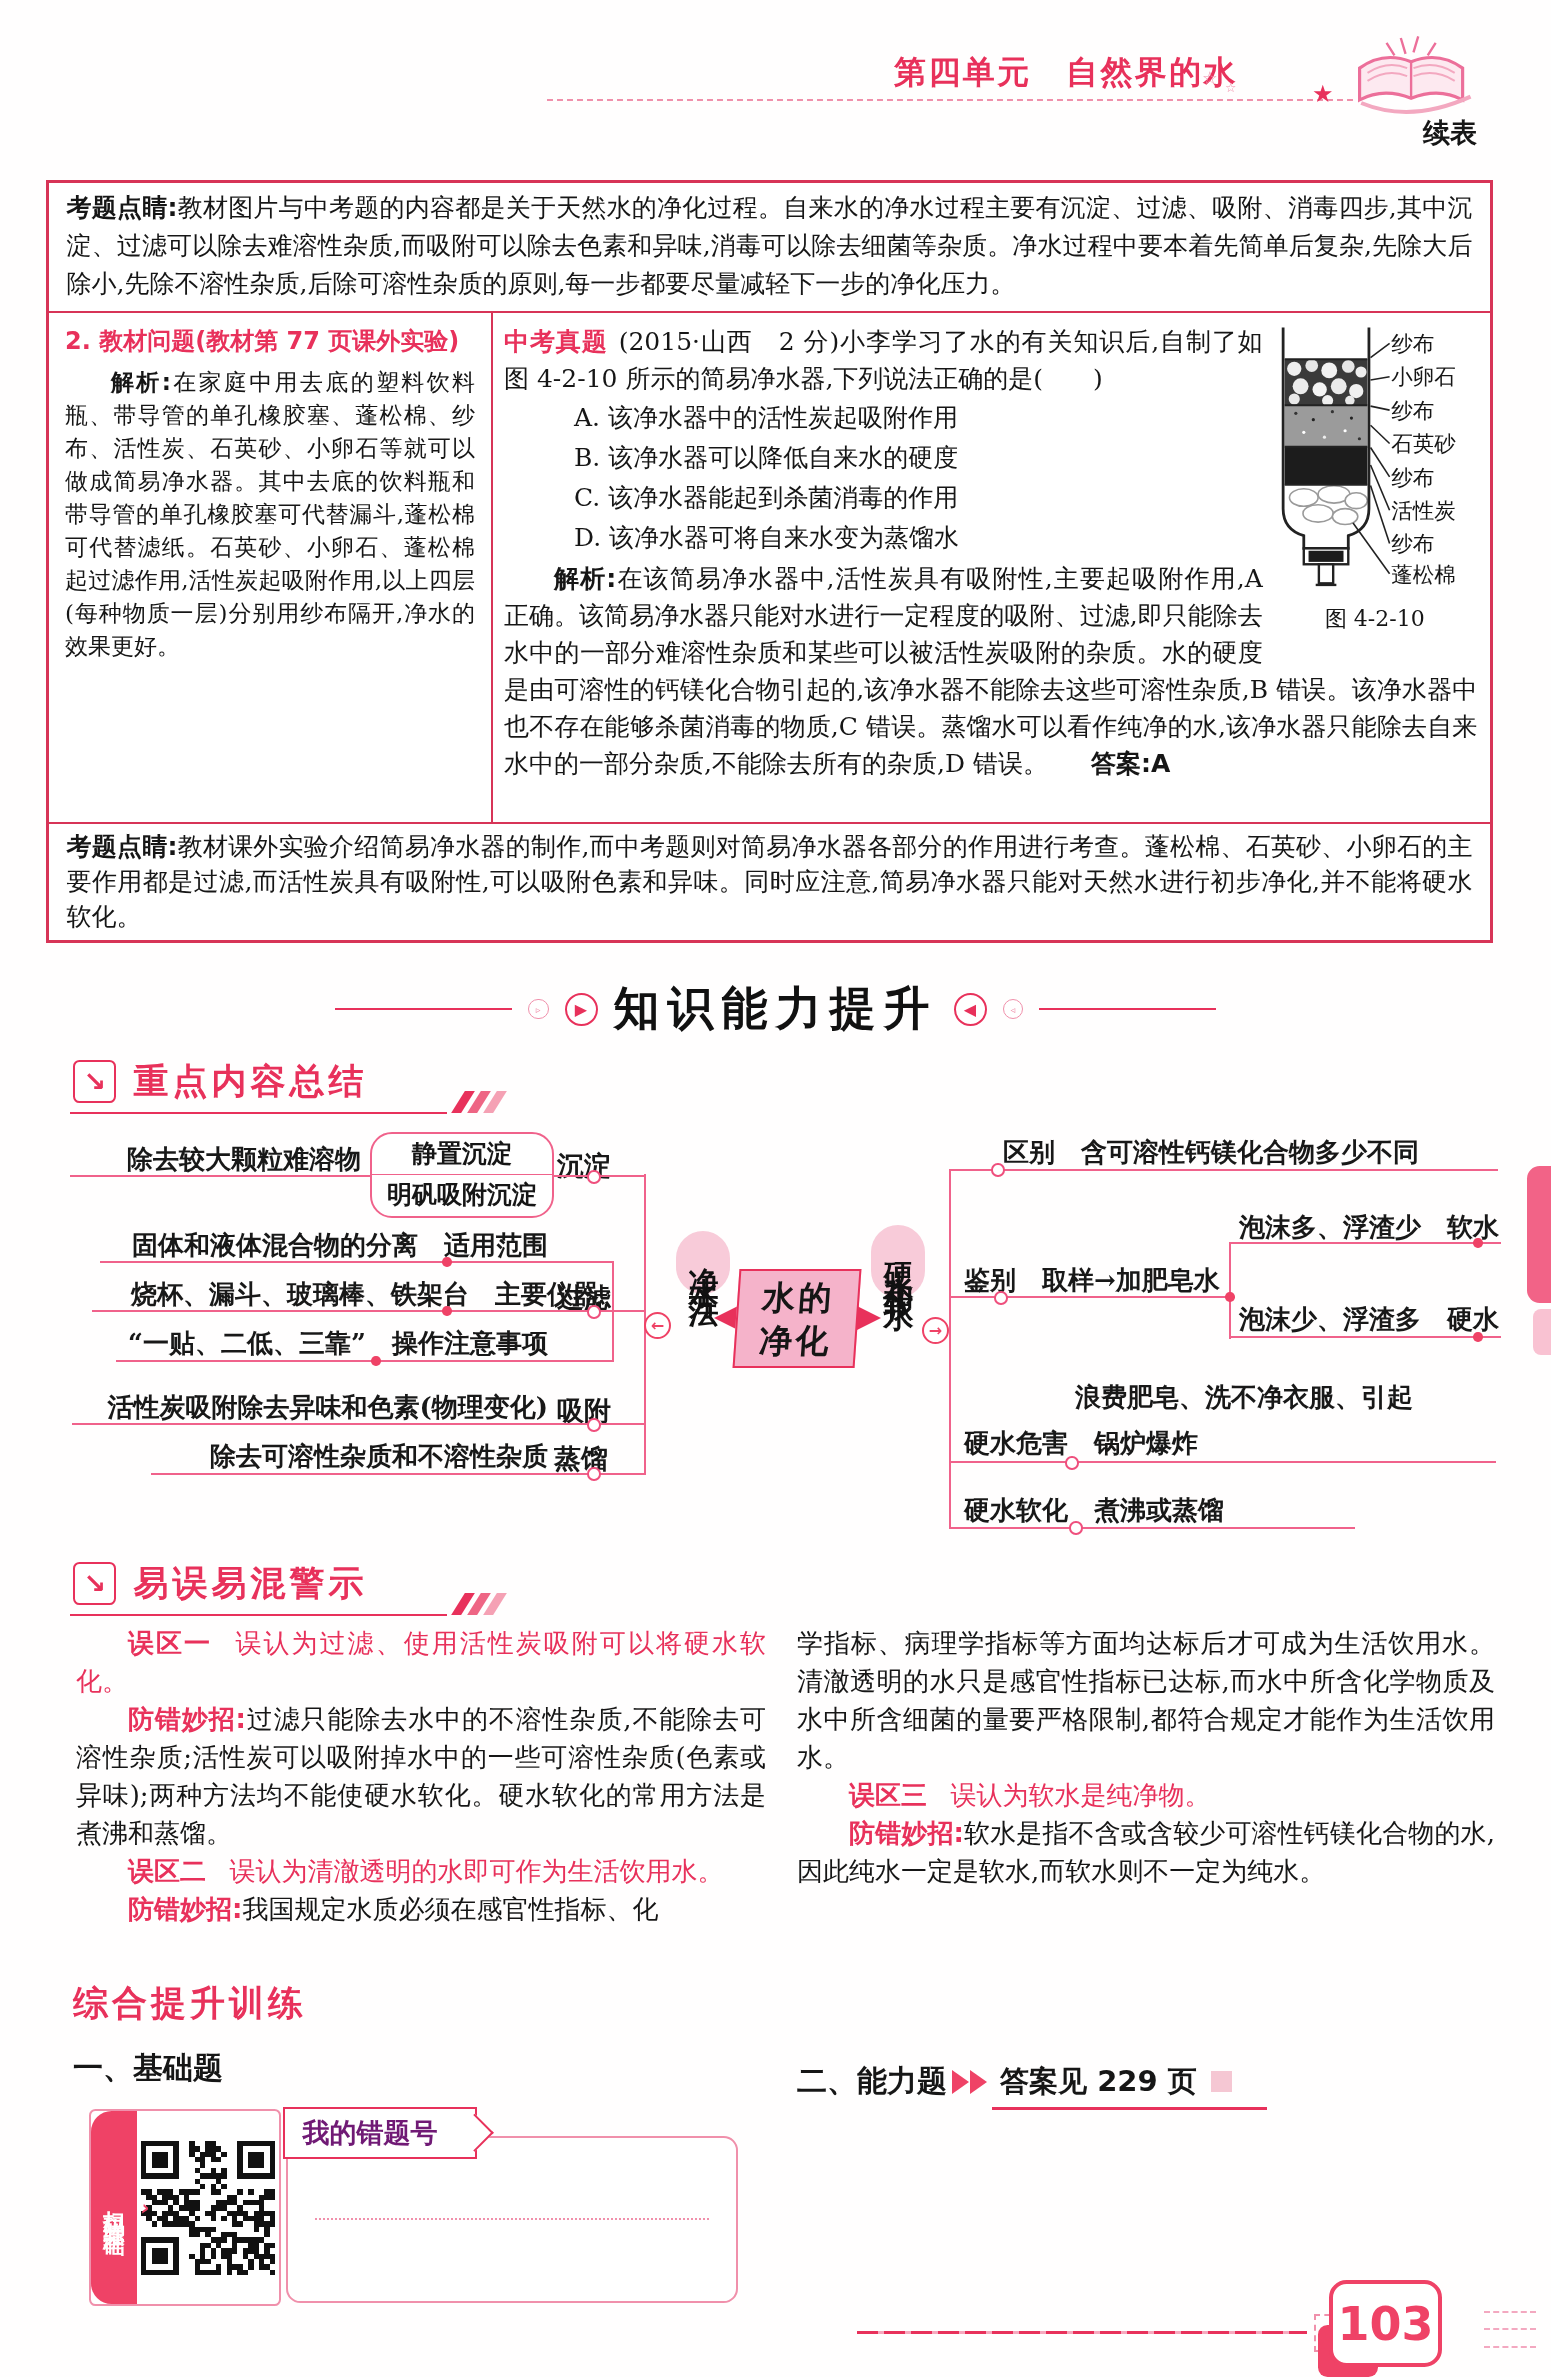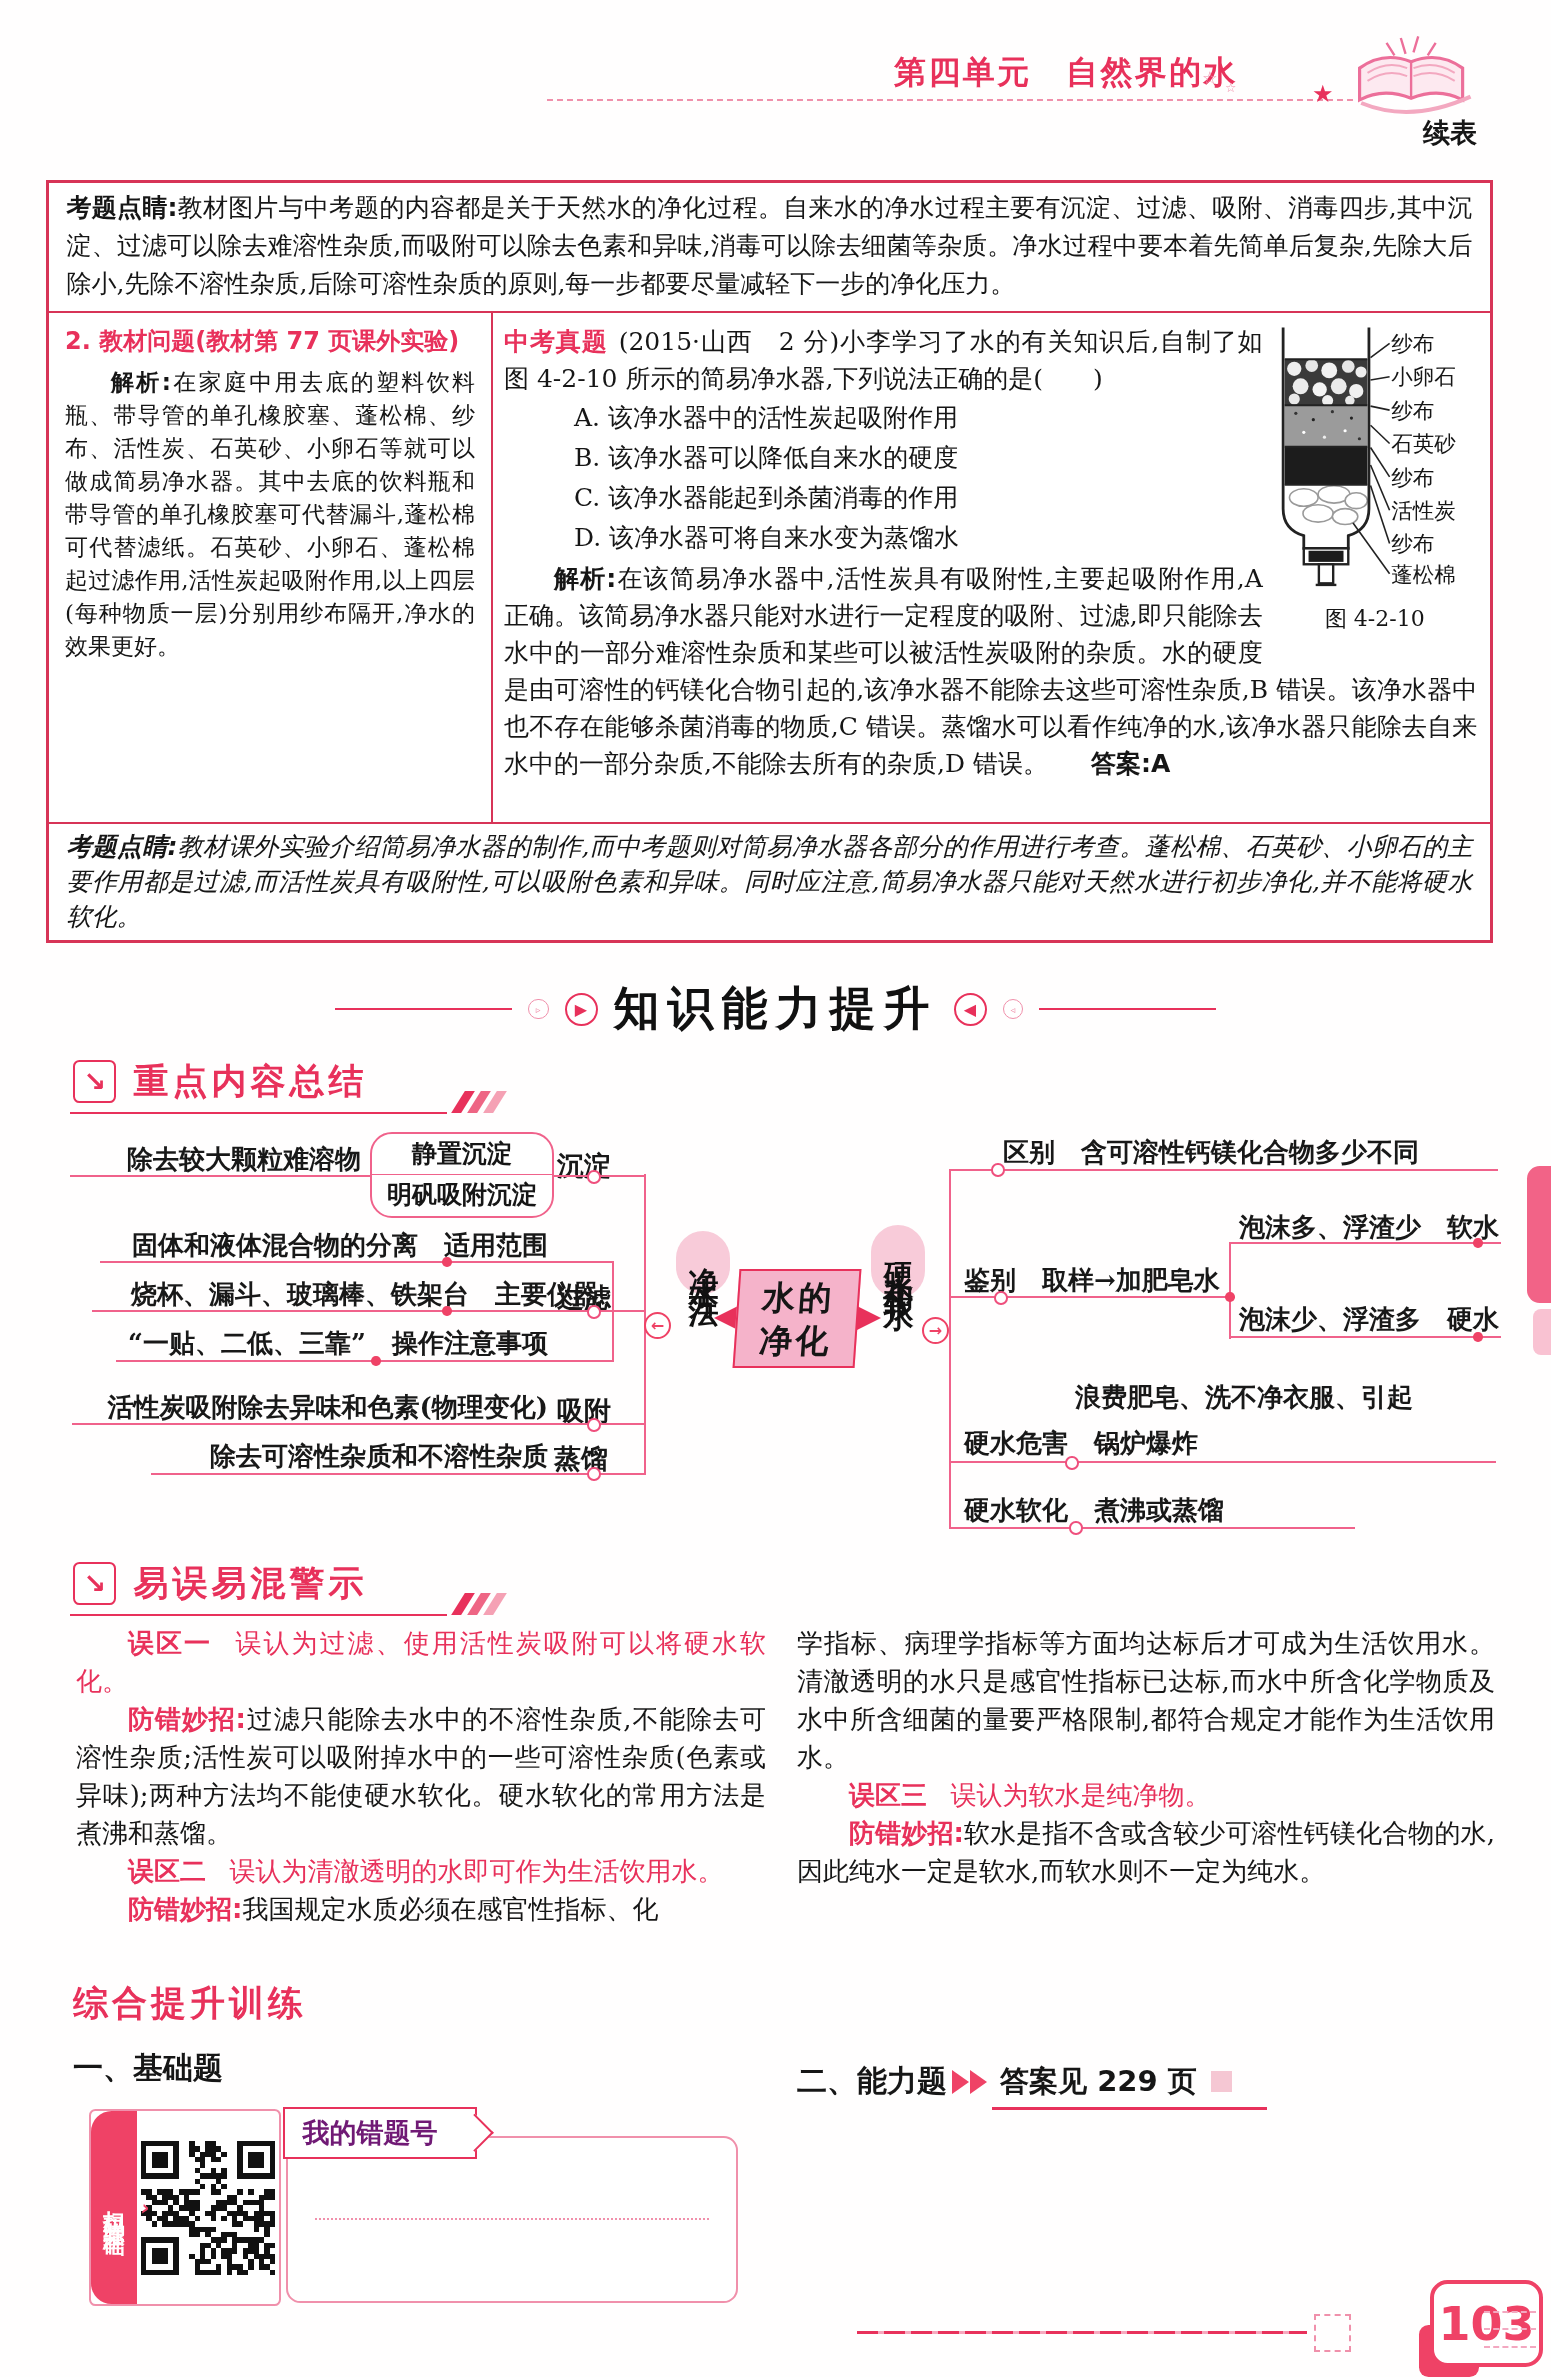--- a/index.html
+++ b/index.html
@@ -13,21 +13,21 @@
   .header-dash{left:547px;top:99px;width:806px;border-top:2.4px dashed #f090ab;}
   .star{color:#f090ab;}
   .continued{left:1423px;top:115px;font-size:27px;font-weight:bold;color:#161616;}
 
   
   .main-table{left:46px;top:180px;width:1447px;height:763px;border:3.2px solid #d73457;box-sizing:border-box;background:#fff;}
   .t-row1{height:130px;border-bottom:2.4px solid #d73457;padding:6.4px 17.5px;box-sizing:border-box;overflow:hidden;}
   .t-row2{height:509px;border-bottom:2.4px solid #d73457;display:flex;overflow:hidden;}
   .t-row3{height:113px;padding:4.8px 17.5px;box-sizing:border-box;overflow:hidden;}
   .tip-text{font-size:25px;line-height:38px;text-align:justify;margin:0;font-family:"DejaVu Serif",serif;}
-  .t-row3 .tip-text{line-height:35px;font-style:italic;}
+  .t-row3 .tip-text{line-height:35px;}
   .tip-label{font-weight:bold;font-family:"DejaVu Sans",sans-serif;}
   .t-left{width:444px;border-right:2.4px solid #d73457;padding:9.5px 16px;box-sizing:border-box;
           font-size:23px;line-height:33px;overflow:hidden;font-family:"DejaVu Serif",serif;}
   .t-left-title{color:#e8315b;font-weight:bold;font-size:24px;line-height:37px;font-family:"DejaVu Sans",sans-serif;margin:0;}
   .t-left p.analysis{margin:6.4px 0 0;text-indent:2em;text-align:justify;}
   .t-right{flex:1;padding:9.5px 12.7px 9.5px 11px;box-sizing:border-box;font-size:25px;line-height:37px;overflow:hidden;font-family:"DejaVu Serif",serif;}
   .t-right p{margin:0;text-align:justify;}
   .exam-tag{color:#e8315b;font-weight:bold;font-family:"DejaVu Sans",sans-serif;margin-right:11px;}
   .options{margin:1.6px 0 1.6px 70px;}
   .options div{line-height:40px;}
@@ -108,21 +108,21 @@
   .mistake-dotted{position:absolute;left:27px;right:27px;top:80px;border-top:2.4px dotted #f090ab;}
   .mistake-label{left:283px;top:2107px;height:48px;padding:0 37px 0 17.5px;background:#fff;border:2.4px solid #e8315b;
                  color:#701a75;font-size:27px;font-weight:bold;display:flex;align-items:center;z-index:3;}
   .mistake-label:after{content:"";position:absolute;right:-13.5px;top:50%;width:25.4px;height:25.4px;background:#fff;
                  transform:translateY(-50%) rotate(45deg);border-top:2.4px solid #e8315b;border-right:2.4px solid #e8315b;}
 
   
   .foot-line{left:857px;top:2331px;width:450px;height:3.2px;
              background:repeating-linear-gradient(90deg,#e8315b 0 20.7px,#f6a9bf 20.7px 27px);}
   .foot-dashbox{left:1314px;top:2314px;width:37px;height:38px;border:2.4px dashed #f090ab;box-sizing:border-box;}
-  .page-badge{left:1430px;top:2280px;width:113px;height:87px;}
+  .page-badge{left:1329px;top:2280px;width:113px;height:87px;}
   .badge-back{position:absolute;left:-11px;bottom:-9.5px;width:60px;height:52px;background:#ef4266;border-radius:9.5px;}
   .badge-main{position:absolute;left:0;top:0;right:0;bottom:0;background:#fff;border:4.8px solid #ef4266;border-radius:17.5px;
               display:flex;align-items:center;justify-content:center;color:#ef4266;font-size:46px;font-weight:bold;box-sizing:border-box;}
   .edge-dash{height:0;border-top:2.4px dashed #f3a8c0;width:52px;}
   .edge-tab{left:1527px;top:1166px;width:25px;height:137px;background:#f26387;border-radius:12.7px 0 0 12.7px;}
   .edge-tab-light{left:1533px;top:1309px;width:18.3px;height:46px;background:#f9c2d2;border-radius:8px 0 0 8px;}
 </style>
 </head>
 <body>
 

